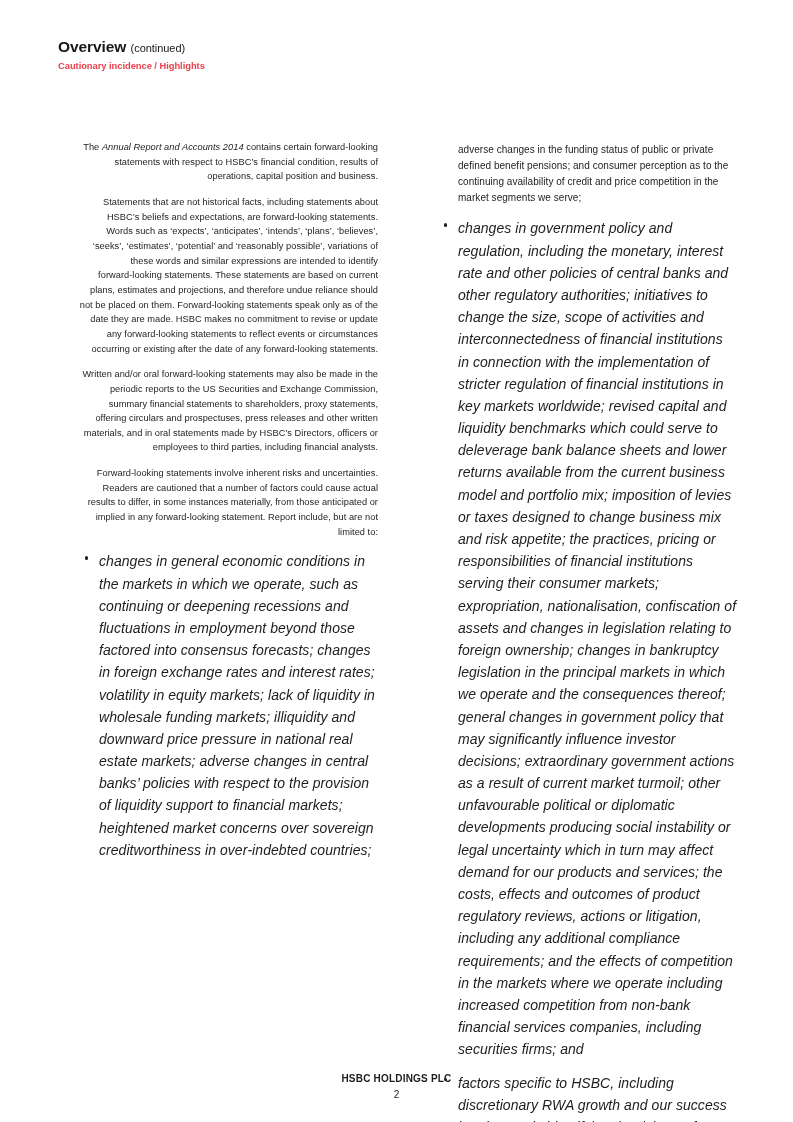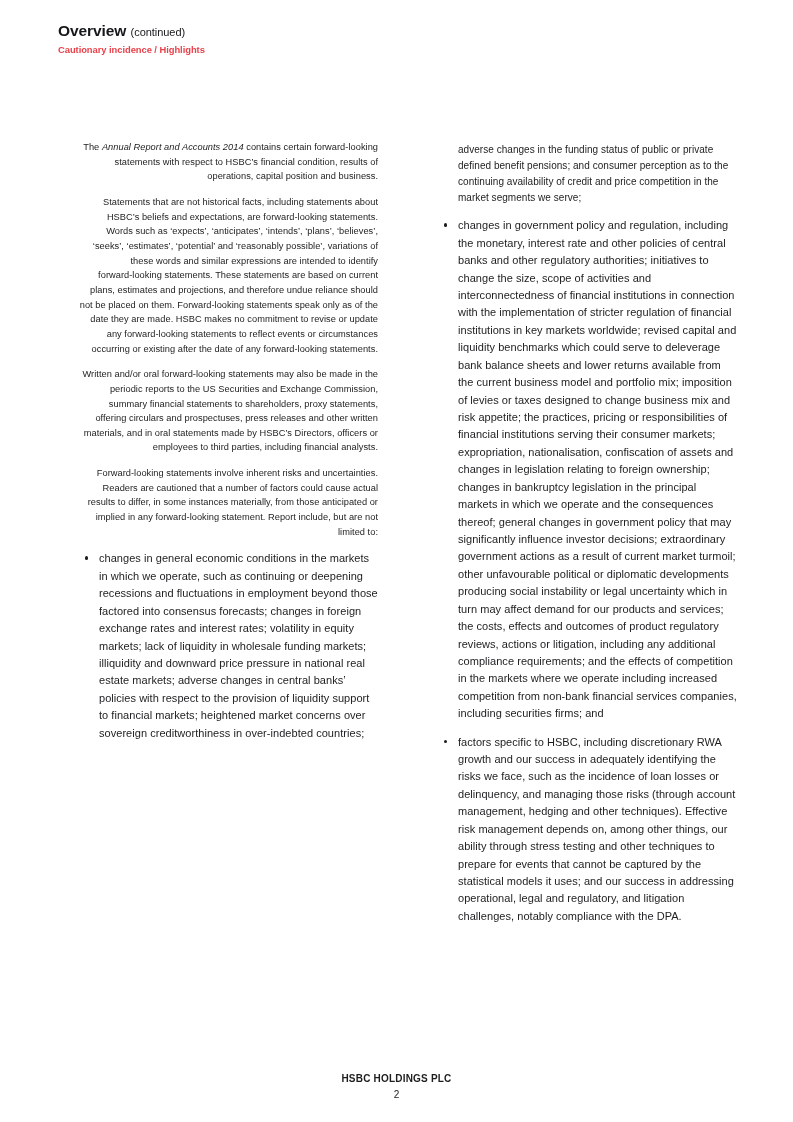--- a/index.html
+++ b/index.html
@@ -22,21 +22,21 @@
     margin: 0 auto;
     background: #ffffff;
     overflow: hidden;
     box-sizing: border-box;
   }
 
   
   .running-header {
     position: absolute;
     left: 58px;
-    top: 22px;
+    top: 38px;
     width: 680px;
   }
 
   .header-title-line {
     display: block;
     line-height: 1.1;
     white-space: nowrap;
   }
 
   .header-title {
@@ -113,24 +113,25 @@
   .bullet-list {
     list-style: none;
     margin: 0;
     padding: 0;
   }
 
   .bullet-item {
     position: relative;
     padding-left: 21px;
     margin-bottom: 11px;
-    font-size: 11px;
+    font-size: 14px;
     line-height: 1.585;
     color: #1d1d1f;
     letter-spacing: 0.004em;
+    font-style: italic;
   }
 
   .bullet-item:last-child {
     margin-bottom: 0;
   }
 
   .bullet-item::before {
     content: "";
     position: absolute;
     left: 7px;

